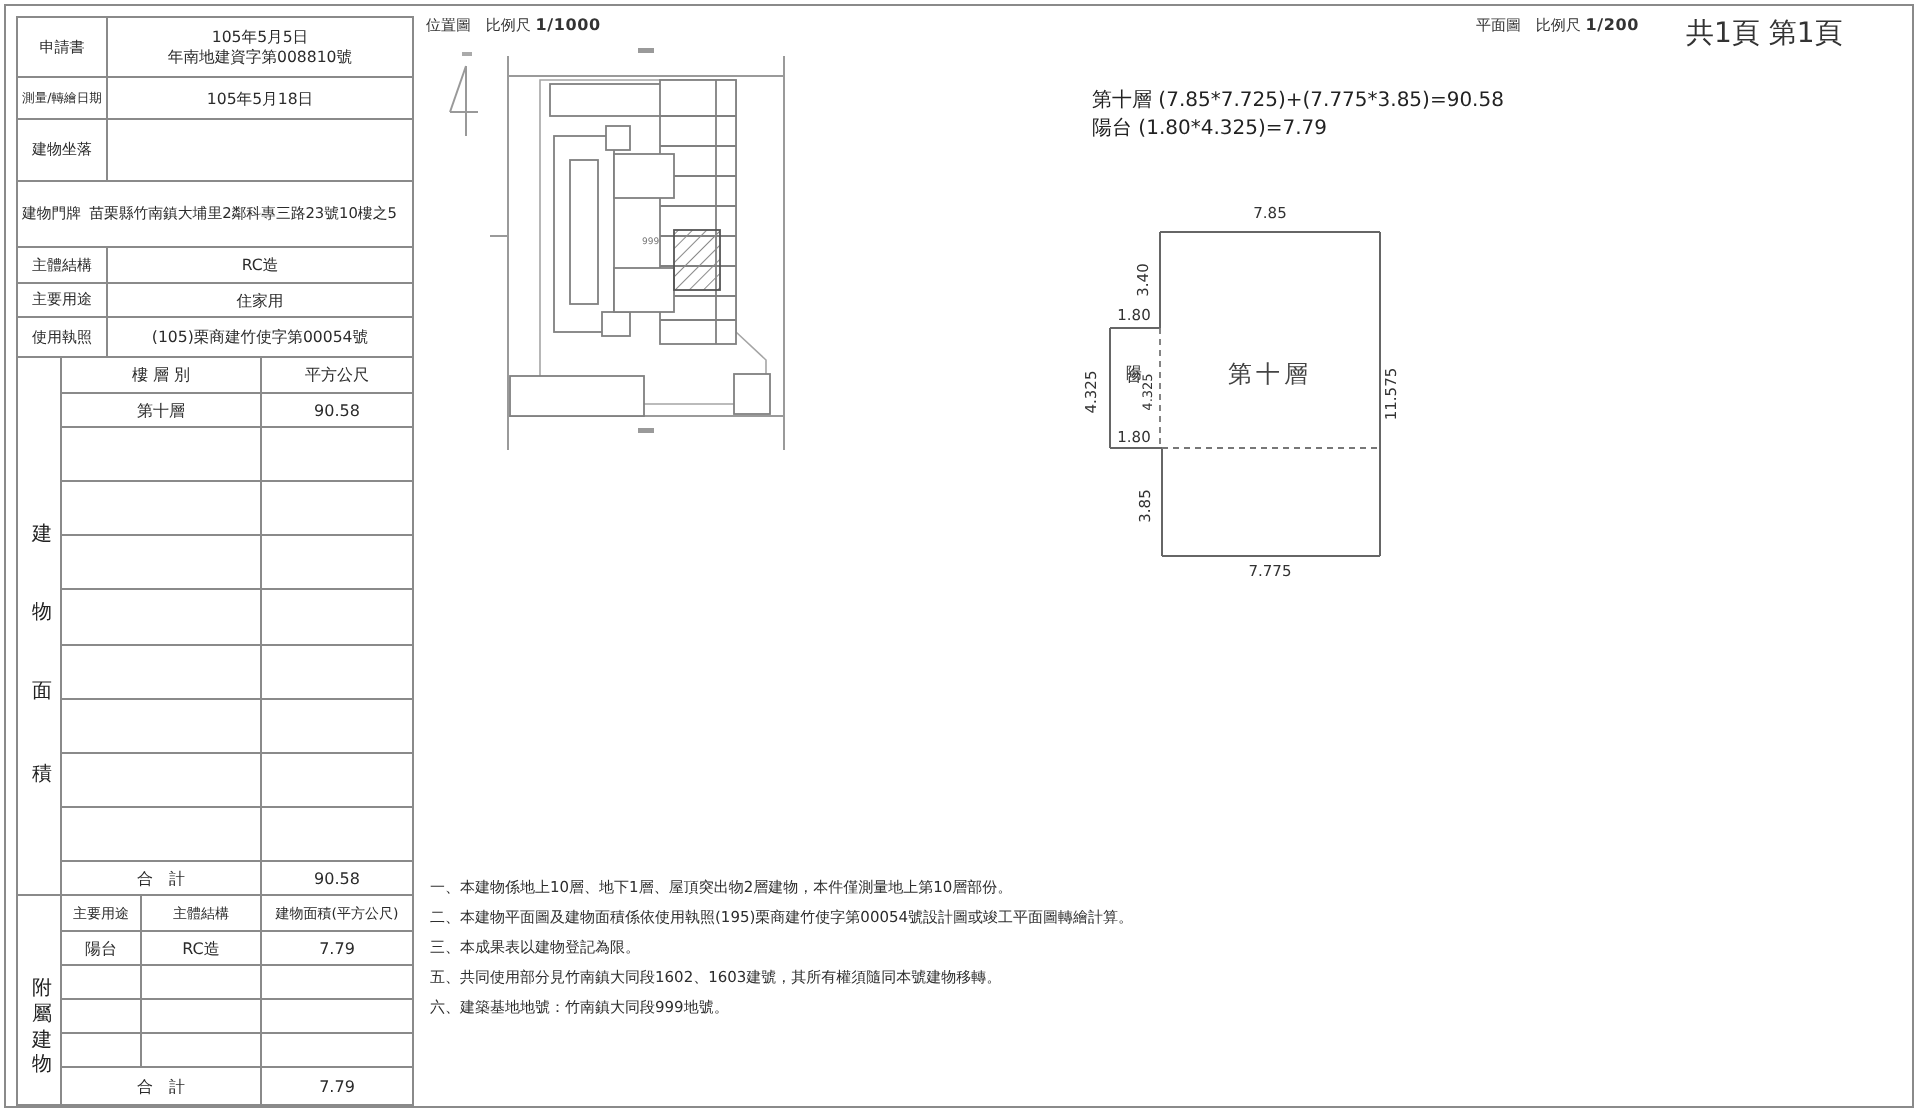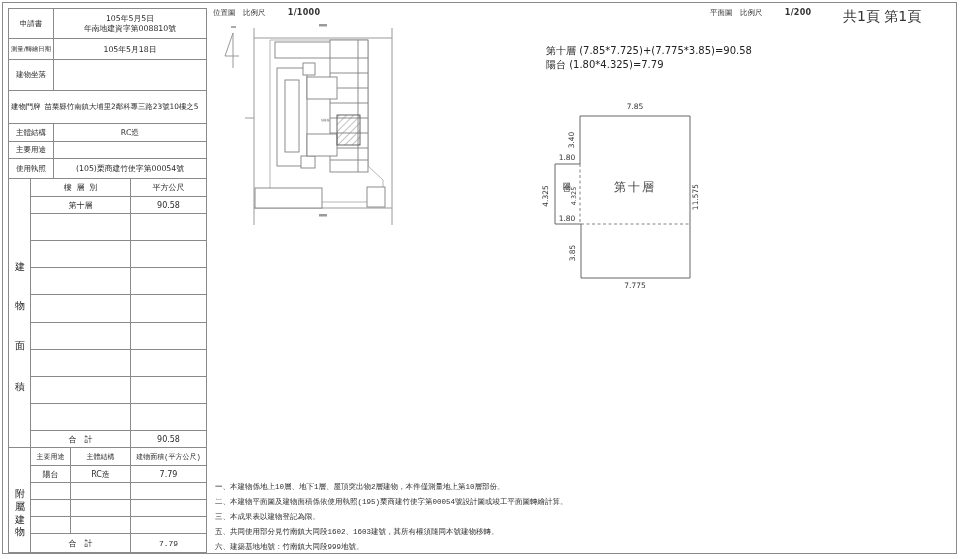--- a/index.html
+++ b/index.html
@@ -36,34 +36,34 @@
   .arow { display:flex; border-bottom:1px solid #8a8a8a; }
   .arow:last-child { border-bottom:none; }
   .arow .c { display:flex; align-items:center; justify-content:center; text-align:center; }
   .c-floor { width:100px; border-right:1px solid #8a8a8a; }
   .c-sqm  { flex:1; }
   .c-use  { width:40px; border-right:1px solid #8a8a8a; }
   .c-str  { width:60px; border-right:1px solid #8a8a8a; }
   .c-barea{ flex:1; font-size:7px; }
   .c-span2{ width:100px; border-right:1px solid #8a8a8a; }
   .flexfill { flex:1; }
-  .h18 { height:18px;font-family:Liberation Mono, monospace; } .h17 { height:17px; } .h16 { height:16px; }
+  .h18 { height:18px; } .h17 { height:17px; } .h16 { height:16px; }
 
   
   .map-caption { position:absolute; top:8px; font-size:7.5px; color:#333; white-space:nowrap; }
-  .map-caption b { font-size:8px; margin-left:20px; letter-spacing:0.3px; }
+  .map-caption b { font-size:8px; margin-left:0; letter-spacing:0.3px; }
   .page-count { position:absolute; left:843px; top:8px; font-size:14px; color:#333; }
 
   
   .formula { position:absolute; left:546px; top:44px; font-size:10px; line-height:13.5px;
     color:#222; white-space:nowrap; }
 
   
-  .notes { position:absolute; left:215px; top:480px; font-size:7.5px; line-height:15px;
-    color:#2e2e2e; white-space:nowrap;font-family:Liberation Mono, monospace; }
+  .notes { position:absolute; left:215px; top:436px; font-size:7.5px; line-height:15px;
+    color:#2e2e2e; white-space:nowrap; }
 
   svg { position:absolute; overflow:visible; }
   svg text { font-family:"DejaVu Sans","Liberation Sans",sans-serif; }
   .balcony-vlabel { position:absolute; left:560px; top:176px; writing-mode:vertical-lr;
     text-orientation:upright; font-size:8px; color:#333; letter-spacing:1px; }
 </style>
 </head>
 <body>
 
 <div class="page">
@@ -93,20 +93,21 @@
       <span>苗栗縣竹南鎮大埔里2鄰科專三路23號10樓之5</span>
     </div>
 
     <div class="irow" style="height:18px">
       <div class="ilabel">主體結構</div>
       <div class="ivalue">RC造</div>
     </div>
 
     <div class="irow" style="height:17px">
       <div class="ilabel">主要用途</div>
+      <div class="ivalue">住家用</div>
     </div>
 
     <div class="irow" style="height:20px">
       <div class="ilabel">使用執照</div>
       <div class="ivalue">(105)栗商建竹使字第00054號</div>
     </div>
 
     <div class="section" style="height:269px">
       <div class="side">
         <span class="vtext big">建物面積</span>
@@ -195,21 +196,21 @@
         </div>
       </div>
     </div>
   </div>
 
   <div class="map-caption" style="left:213px">
     <span>位置圖</span>
     <span style="margin-left:5px">比例尺</span>
     <b>1/1000</b>
   </div>
-  <div class="map-caption" style="left:710px">
+  <div class="map-caption" style="left:738px">
     <span>平面圖</span>
     <span style="margin-left:5px">比例尺</span>
     <b>1/200</b>
   </div>
   <div class="page-count">共1頁 第1頁</div>
 
   <svg style="left:222px; top:26px" width="22" height="46" viewBox="0 0 22 46">
     <rect x="9" y="0" width="5" height="2" fill="#aaaaaa"></rect>
     <line x1="11" y1="42" x2="11" y2="7" stroke="#999" stroke-width="1"></line>
     <line x1="11" y1="7" x2="3" y2="30" stroke="#999" stroke-width="1"></line>

